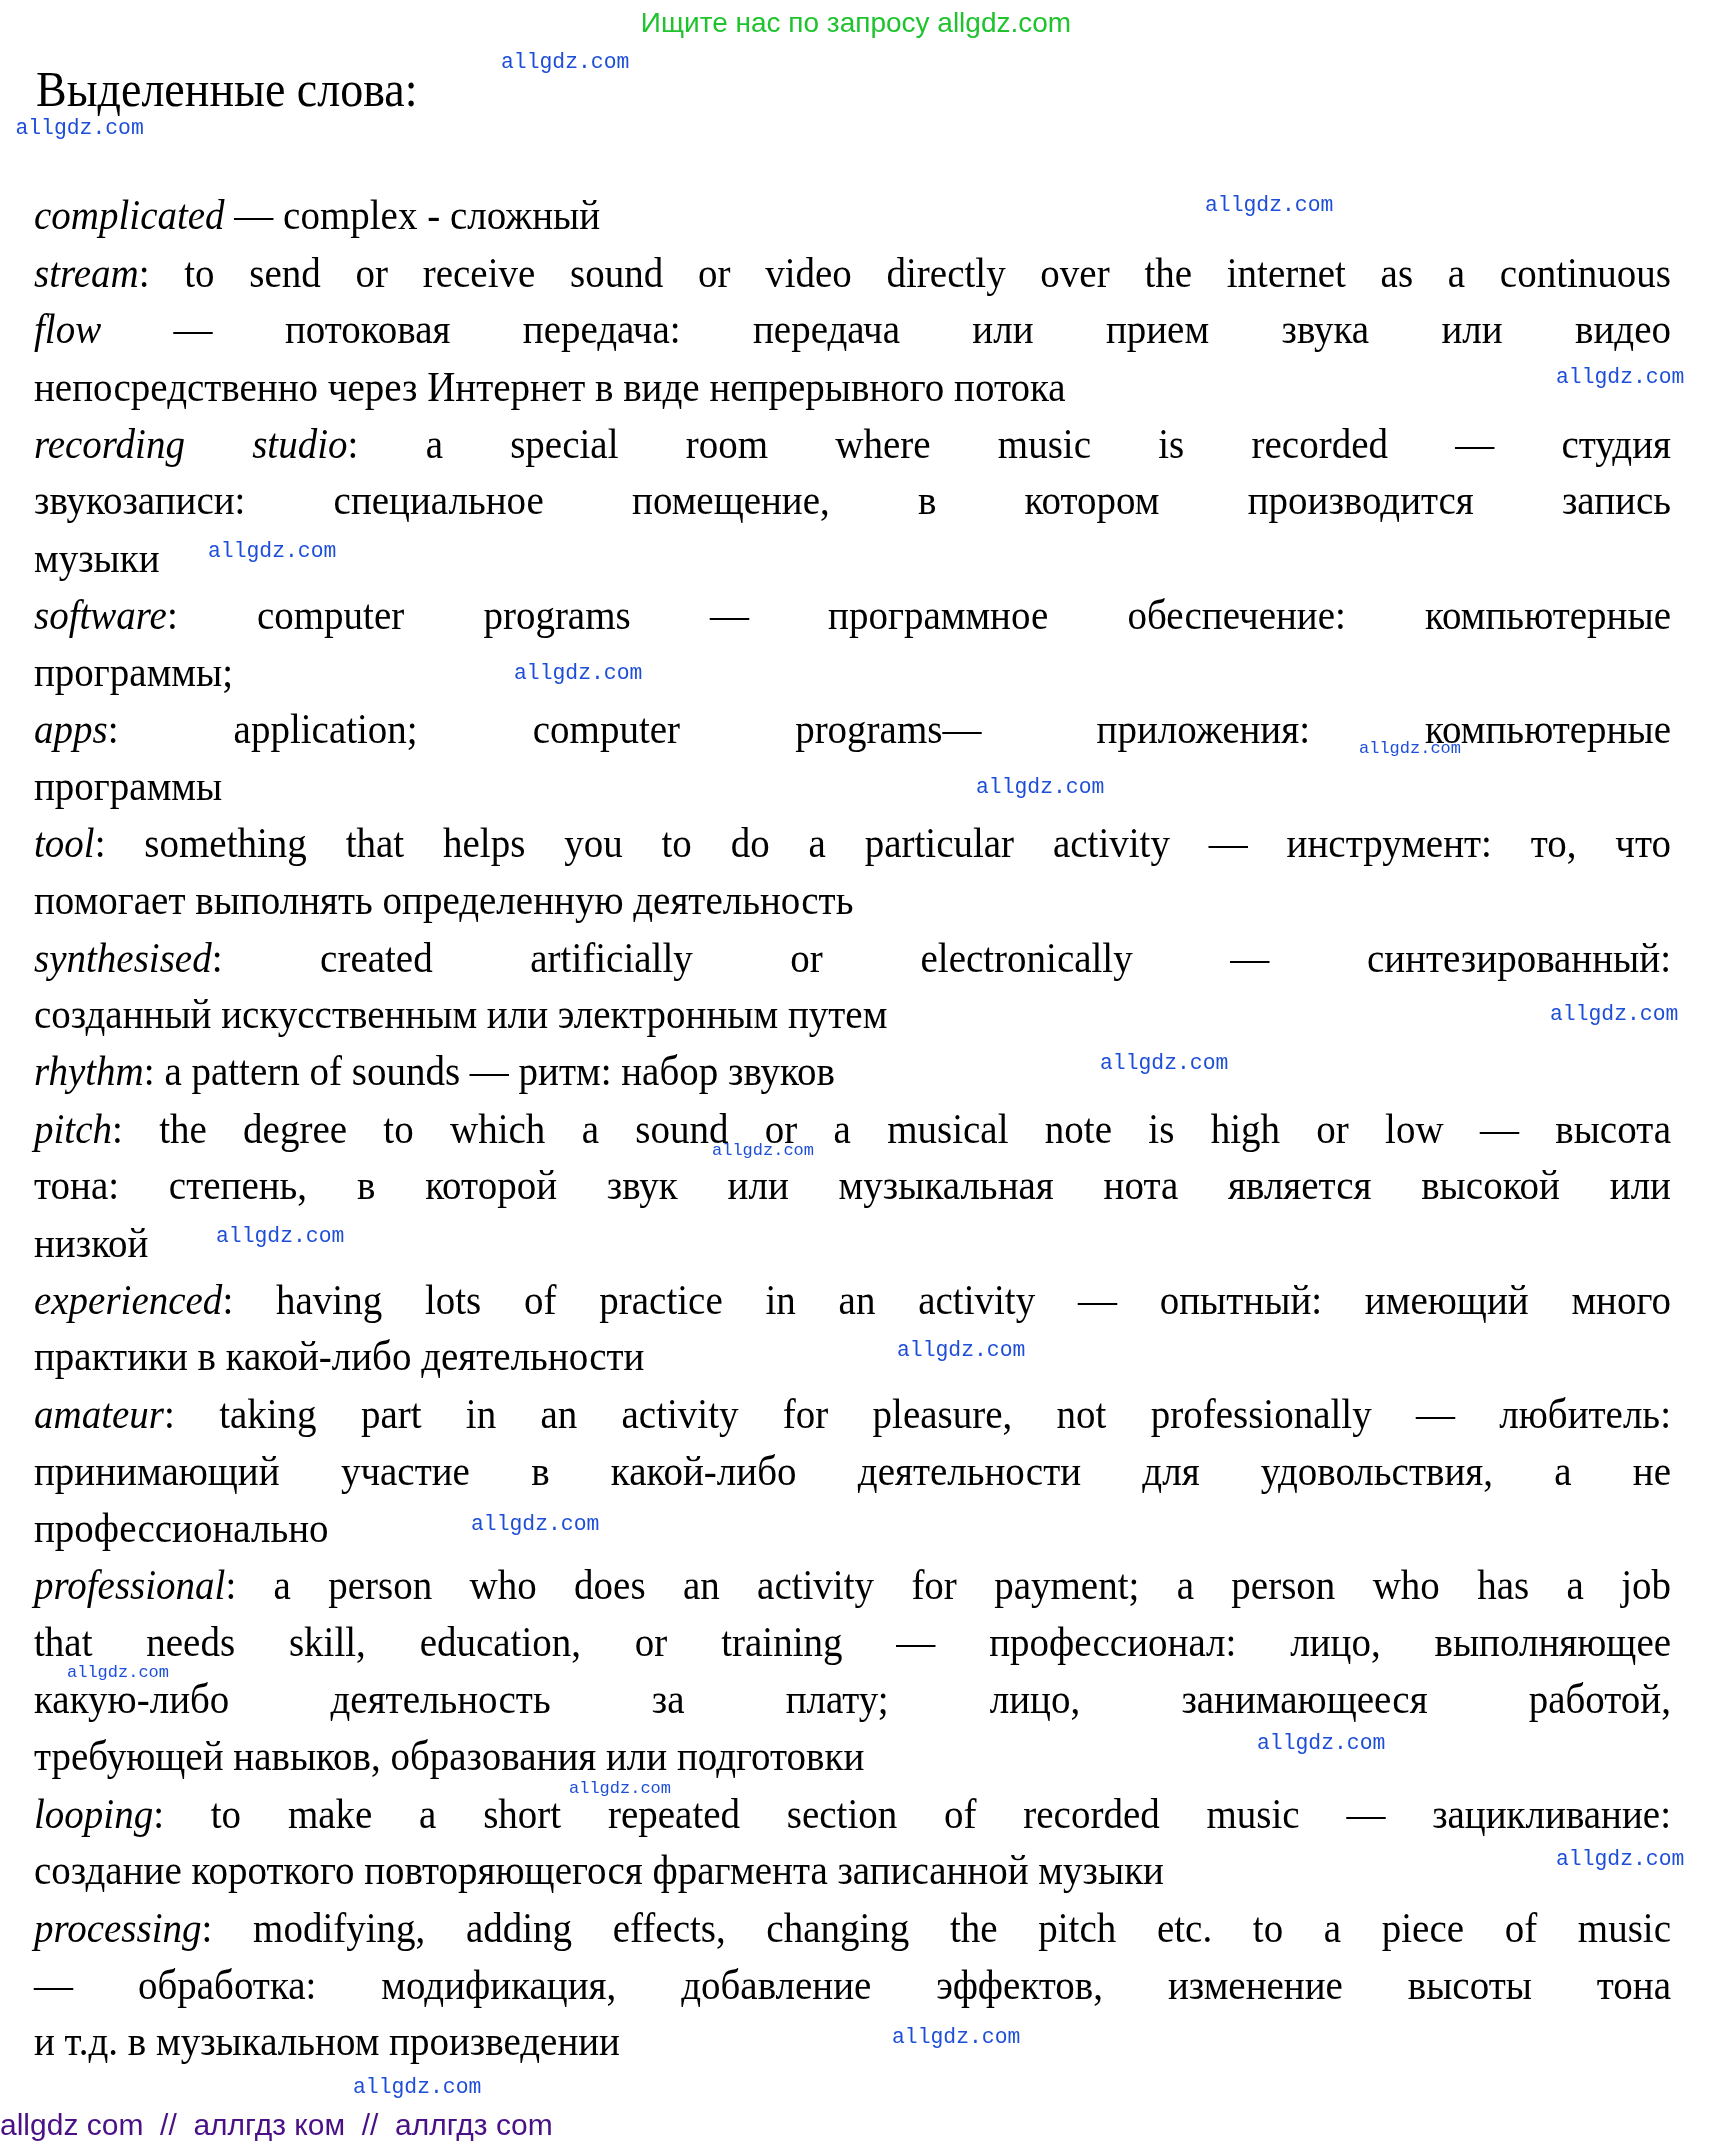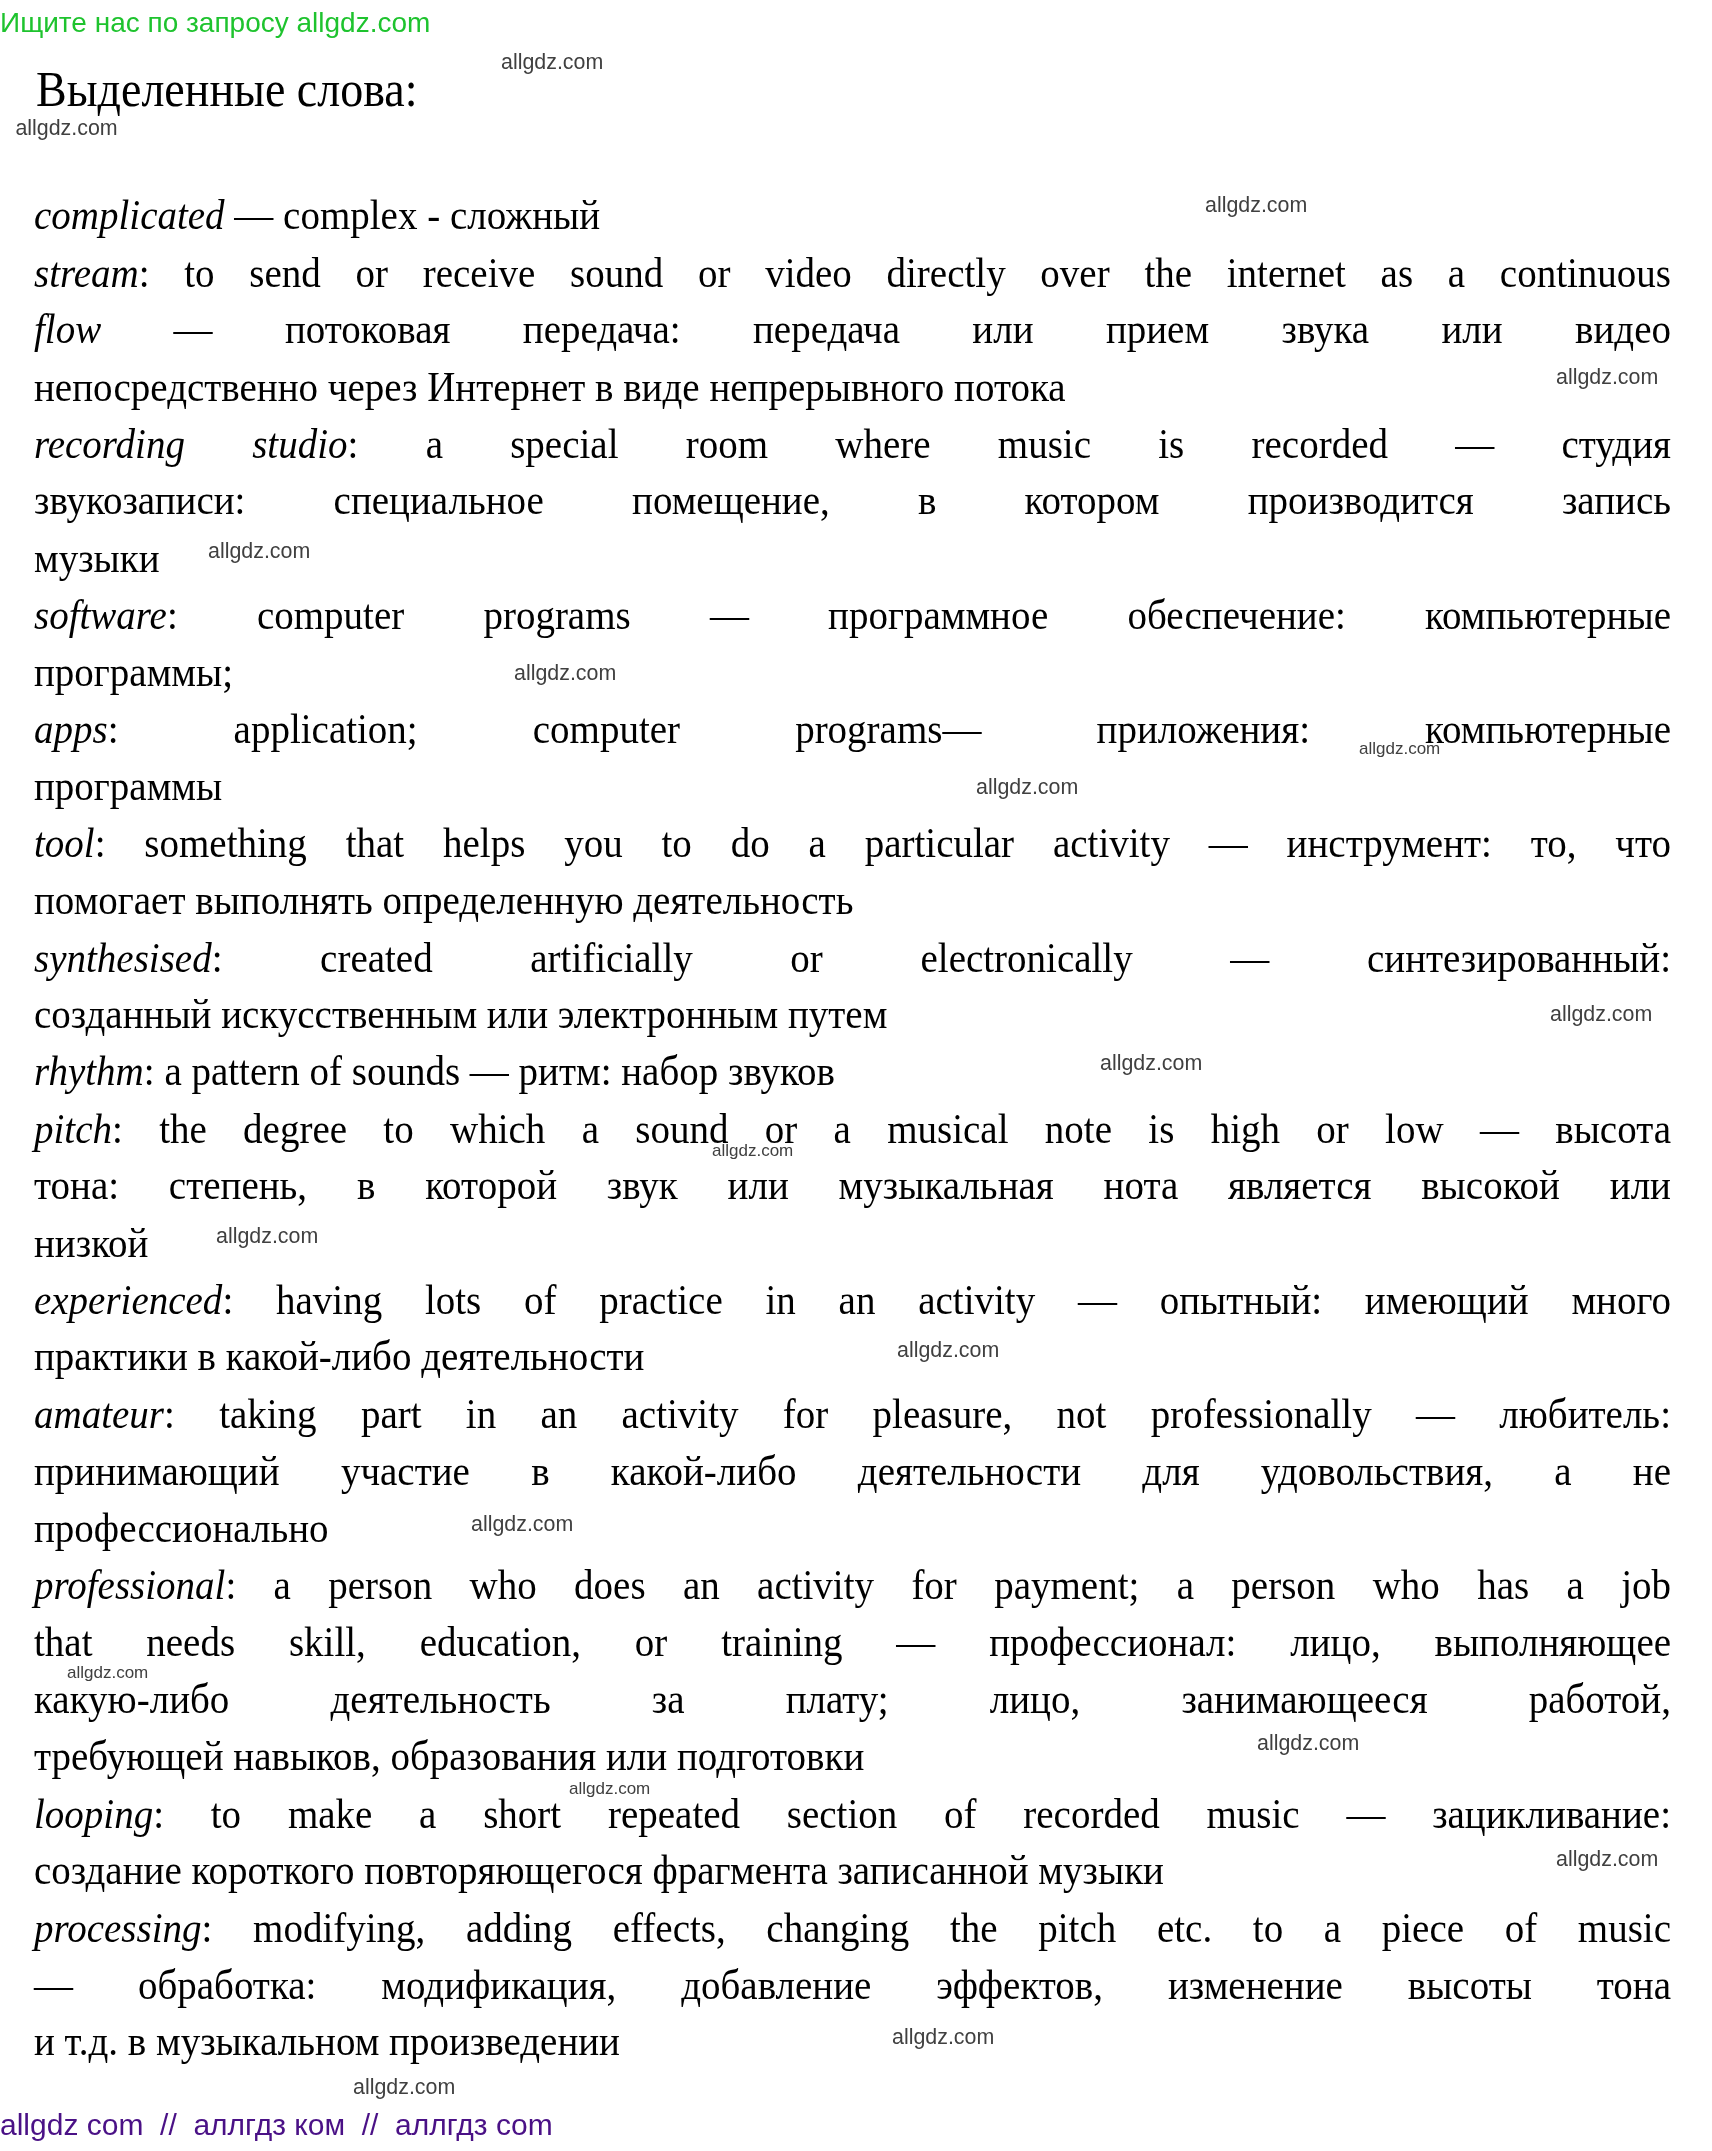--- a/index.html
+++ b/index.html
@@ -1,26 +1,26 @@
 <!DOCTYPE html>
 <html style="font-size:13.7px"><head>
 <meta charset="utf-8">
 <style>
   html,body{margin:0;padding:0;background:#ffffff;}
   #page{position:relative;width:1712px;height:2151px;background:#ffffff;overflow:hidden;
         font-family:"Liberation Serif",serif;color:#000;}
-  #promo{position:absolute;top:6.8px;left:0;width:100%;
+  #promo{position:absolute;top:6.8px;left:0;width:100%;text-align:center;
          font-family:"Liberation Sans",sans-serif;font-size:28px;color:#1ec32e;}
   #title{position:absolute;top:63px;left:36px;font-size:46px;line-height:50px;
          transform:scaleY(1.08);transform-origin:0 0;}
   .bl{position:absolute;left:34px;width:1637px;font-size:39px;line-height:47px;
       transform:scaleY(1.10);transform-origin:0 0;}
   .just{text-align:justify;text-align-last:justify;}
   .it{font-style:italic;}
-  .wm{position:absolute;font-family:Liberation Sans, sans-serif;font-size:21.4px;color:#404040;}
+  .wm{position:absolute;font-family:Liberation Mono, monospace;font-size:21.4px;color:#1d4ed8;}
   .wm.sm{font-size:17px;}
   #footer{position:absolute;top:2108px;left:0;width:100%;text-align:left;white-space:pre;
           font-family:"Liberation Sans",sans-serif;font-size:30px;color:#4a1186;}
 </style>
 </head>
 <body>
 
 <div id="page">
 
   <div id="promo">Ищите нас по запросу allgdz.com</div>

